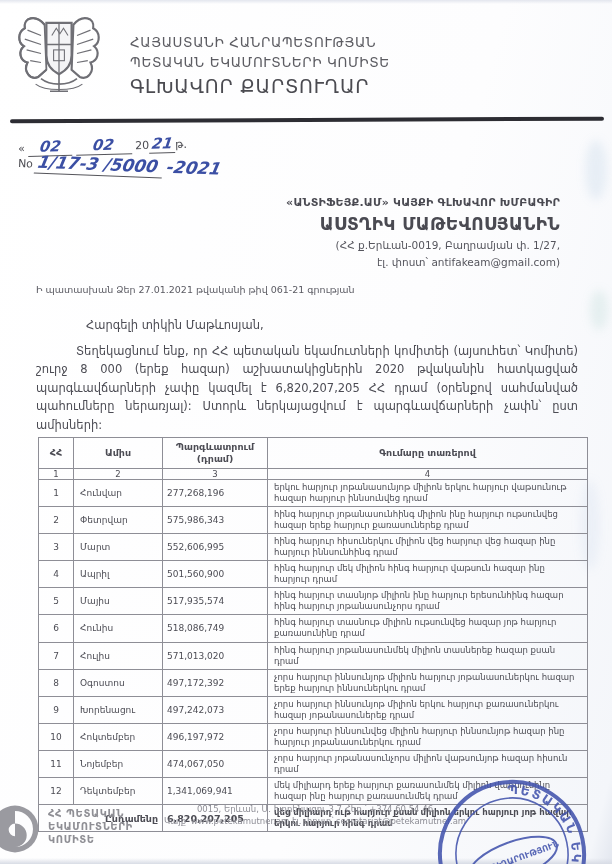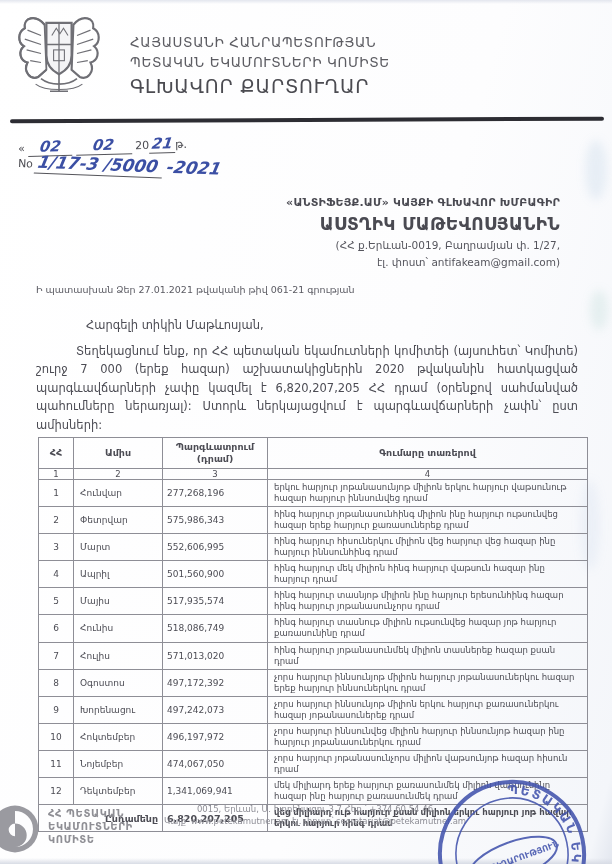--- a/index.html
+++ b/index.html
@@ -108,21 +108,21 @@
 
   <div class="recipient">
     <div class="r1">«ԱՆՏԻՖԵՅՔ.ԱՄ» ԿԱՅՔԻ ԳԼԽԱՎՈՐ ԽՄԲԱԳԻՐ</div>
     <div class="r2">ԱՍՏՂԻԿ ՄԱԹԵՎՈՍՅԱՆԻՆ</div>
     <div class="r3">(ՀՀ ք.Երևան-0019, Բաղրամյան փ. 1/27,</div>
     <div class="r4">էլ. փոստ՝ antifakeam@gmail.com)</div>
   </div>
 
   <div class="ref-line">Ի պատասխան Ձեր 27.01.2021 թվականի թիվ 061-21 գրության</div>
   <div class="greeting">Հարգելի տիկին Մաթևոսյան,</div>
-  <div class="body-par">Տեղեկացնում ենք, որ ՀՀ պետական եկամուտների կոմիտեի (այսուհետ՝ Կոմիտե) շուրջ 7 000 (երեք հազար) աշխատակիցներին 2020 թվականին հատկացված պարգևավճարների չափը կազմել է 6,820,207,205 ՀՀ դրամ (օրենքով սահմանված պահումները ներառյալ): Ստորև ներկայացվում է պարգևավճարների չափն՝ ըստ ամիսների:</div>
+  <div class="body-par">Տեղեկացնում ենք, որ ՀՀ պետական եկամուտների կոմիտեի (այսուհետ՝ Կոմիտե) շուրջ 8 000 (երեք հազար) աշխատակիցներին 2020 թվականին հատկացված պարգևավճարների չափը կազմել է 6,820,207,205 ՀՀ դրամ (օրենքով սահմանված պահումները ներառյալ): Ստորև ներկայացվում է պարգևավճարների չափն՝ ըստ ամիսների:</div>
 
   <table class="mtab">
     <colgroup>
         <col style="width:28px">
         <col style="width:82px">
         <col style="width:96px">
         <col>
       </colgroup>
     <thead>
       <tr>

